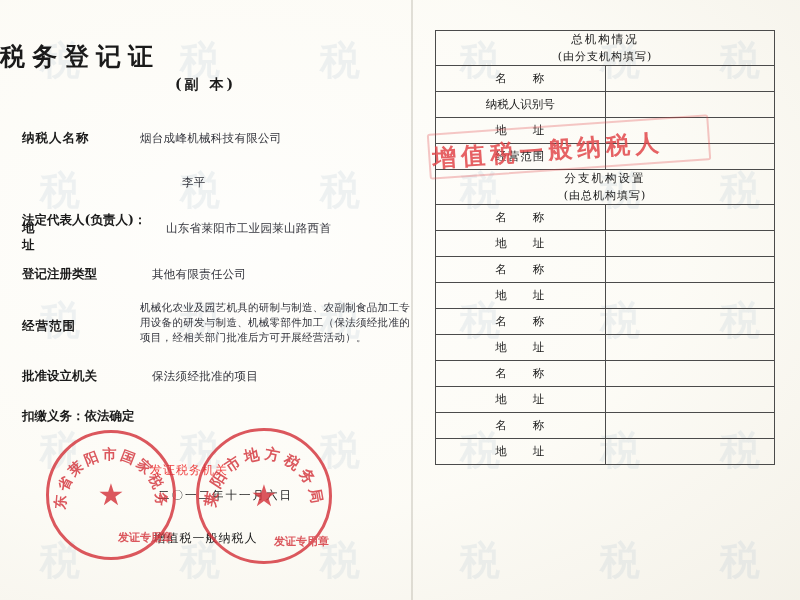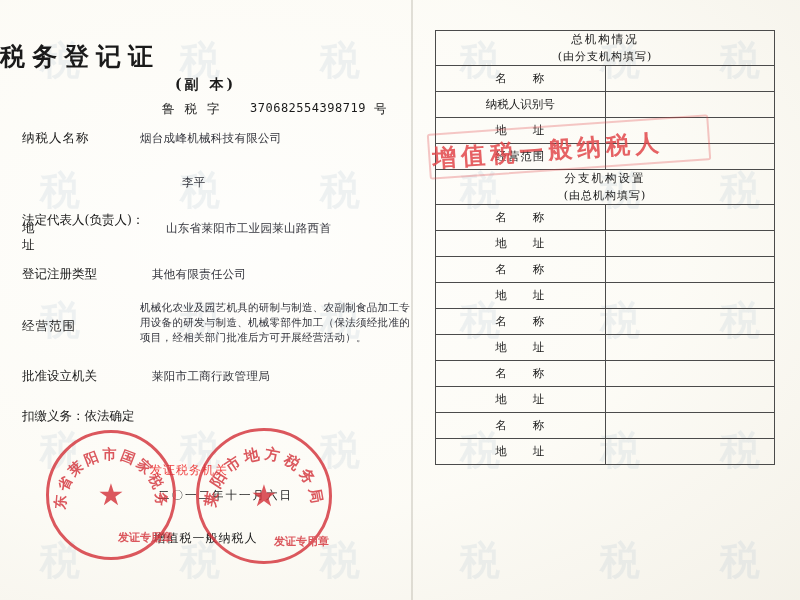--- a/index.html
+++ b/index.html
@@ -121,20 +121,21 @@
     width: 375px;
   }
   .field-label {
     position: absolute;
     left: 0;
     top: 0;
     width: 112px;
     font-size: 12.5px;
     color: #1a1a1a;
     font-family: "DejaVu Serif", "Liberation Serif", serif;
+    font-weight: bold;
   }
   .lbl-spread-4 { letter-spacing: 1px; }
   .lbl-spread-addr { letter-spacing: 18px; }
   .field-value {
     position: absolute;
     left: 118px;
     top: 0;
     font-size: 11.5px;
     color: #2b2b33;
     font-family: "DejaVu Serif", "Liberation Serif", serif;
@@ -352,25 +353,20 @@
     <div class="wm" style="left:740px; top:560px;">税</div>
   </div>
 
   <div id="fold"></div>
 
   <div id="left-page">
 
     <div id="doc-title">税务登记证</div>
     <div id="doc-subtitle">(副 本)</div>
 
-    <div id="serial-row">
-      <span id="serial-label">鲁税字</span>
-      <span id="serial-number">370682554398719</span>
-      <span id="serial-suffix">号</span>
-    </div>
 
     <div class="field" style="top:130px;">
       <span class="field-label lbl-spread-4">纳税人名称</span>
       <span class="field-value ink">烟台成峰机械科技有限公司</span>
     </div>
 
     <div class="field" style="top:174px;">
       <span class="field-label" style="width:150px;margin-top:38px;">法定代表人(负责人)：</span>
       <span class="field-value ink" style="left:160px;">李平</span>
     </div>
@@ -385,21 +381,21 @@
       <span class="field-value ink" style="left:130px;">其他有限责任公司</span>
     </div>
 
     <div class="field" style="top:300px;">
       <span class="field-label lbl-spread-4" style="top:18px;">经营范围</span>
       <span class="field-value ink" id="scope-value">机械化农业及园艺机具的研制与制造、农副制食品加工专用设备的研发与制造、机械零部件加工（保法须经批准的项目，经相关部门批准后方可开展经营活动）。</span>
     </div>
 
     <div class="field" style="top:368px;">
       <span class="field-label">批准设立机关</span>
-      <span class="field-value ink" style="left:130px;">莱阳市工商行政管理局</span>
+      <span class="field-value ink" style="left:130px;">保法须经批准的项目</span>
     </div>
 
     <div class="field" style="top:408px;">
       <span class="field-label" style="width:230px;">扣缴义务：依法确定</span>
     </div>
 
     <div id="issue-line">发证税务机关</div>
     <div id="issue-date">二〇一二年十一月六日</div>
 
     <div id="footer-note">增值税一般纳税人</div>

